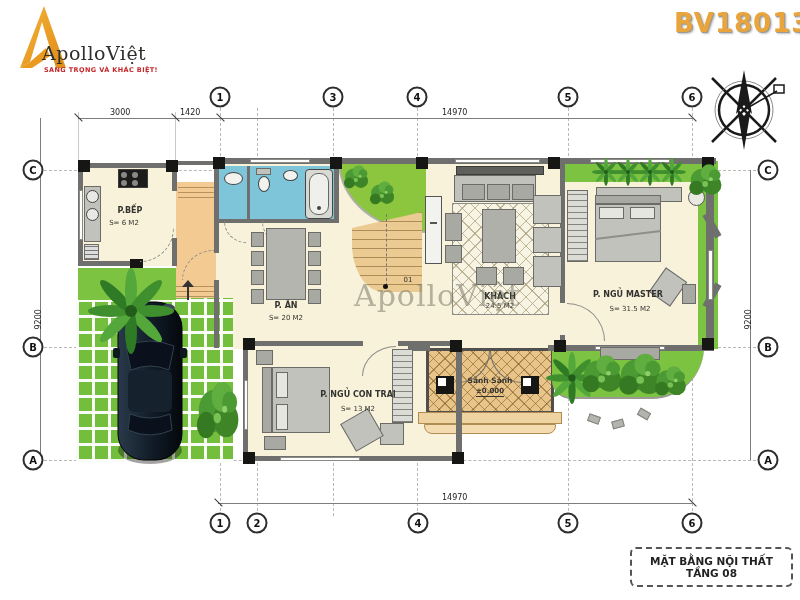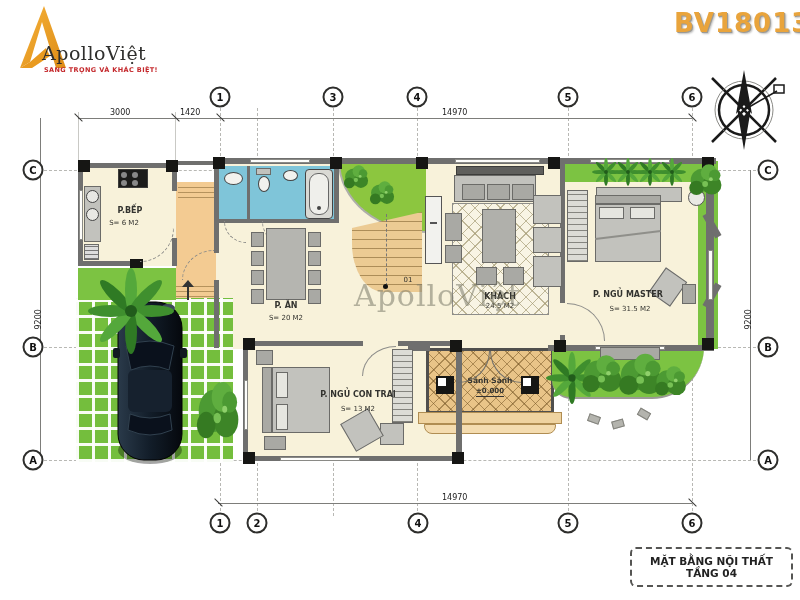--- a/index.html
+++ b/index.html
@@ -126,21 +126,21 @@
     <line x1="12" y1="12" x2="76" y2="76" stroke="#1a1a1a" stroke-width="2.5"></line>
     <circle cx="44" cy="44" r="25" fill="none" stroke="#1a1a1a" stroke-width="2.5"></circle>
     <circle cx="44" cy="44" r="29" fill="none" stroke="#8a8a86" stroke-width="1"></circle>
     <polygon points="44,4 52,48 44,39 36,48" fill="#1a1a1a"></polygon>
     <polygon points="44,84 51,42 44,50 37,42" fill="#1a1a1a"></polygon>
     <line x1="44" y1="44" x2="77" y2="25" stroke="#1a1a1a" stroke-width="1.5"></line>
     <rect x="74" y="19" width="10" height="8" fill="none" stroke="#1a1a1a" stroke-width="1.5"></rect>
   </svg>
 
   <div id="titlebox">
-    <span>MẶT BẰNG NỘI THẤT TẦNG 04</span>
+    <span>MẶT BẰNG NỘI THẤT TẦNG 08</span>
   </div>
 
   <div class="glv" style="left:220px;top:108px;height:408px"></div>
   <div class="glv" style="left:257px;top:108px;height:408px"></div>
   <div class="glv" style="left:333px;top:108px;height:408px"></div>
   <div class="glv" style="left:417px;top:108px;height:408px"></div>
   <div class="glv" style="left:568px;top:108px;height:408px"></div>
   <div class="glv" style="left:692px;top:108px;height:408px"></div>
   <div class="glh" style="left:44px;top:170px;width:712px"></div>
   <div class="glh" style="left:44px;top:347px;width:712px"></div>

